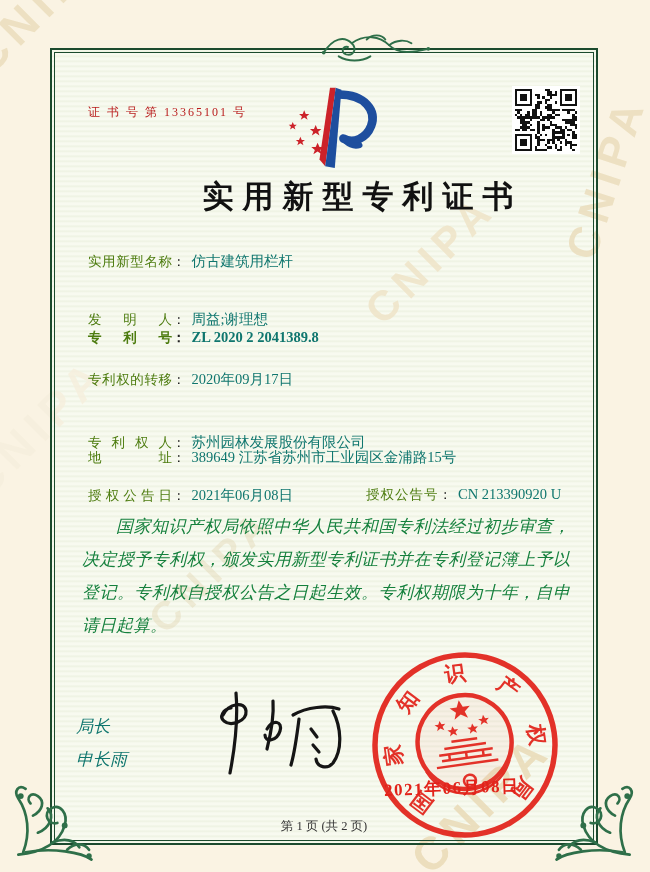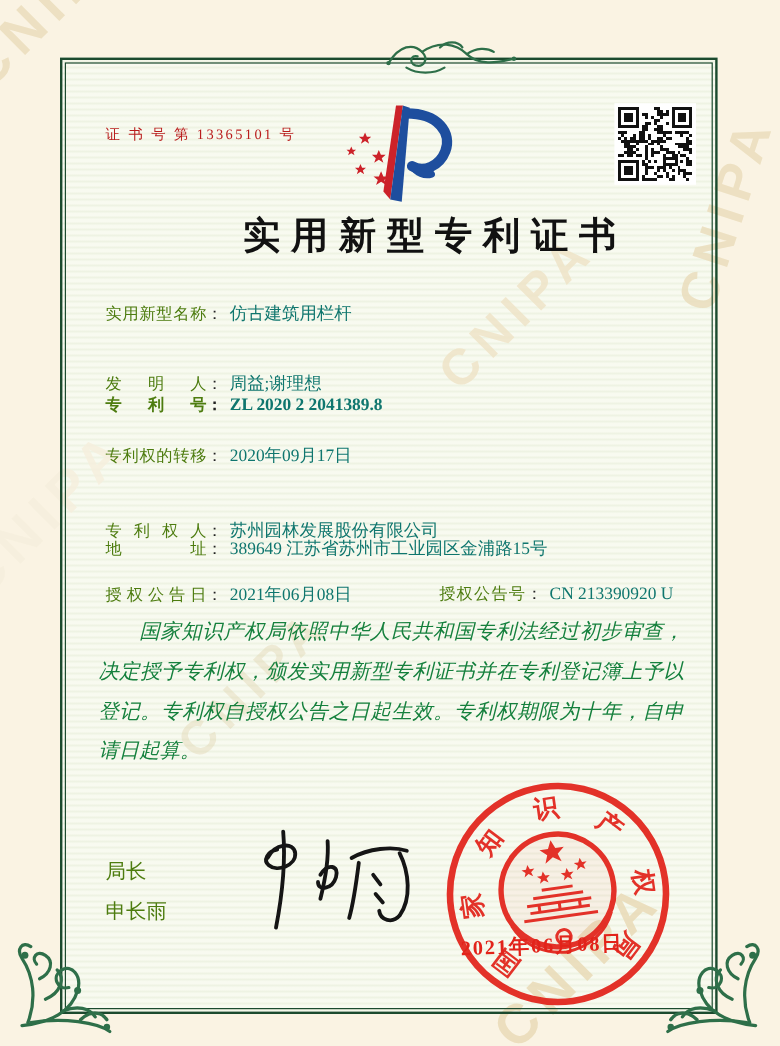--- a/index.html
+++ b/index.html
@@ -53,23 +53,23 @@
   .colon{font-size:13.5px;color:#222;}
   .val{font-size:14.5px;margin-left:6px;color:#0f766e;}
   .pair2{position:absolute;left:252px;top:0;white-space:nowrap;margin-left:26px;}
   .pair2 .lab{width:auto;text-align-last:auto;letter-spacing:1px;}
   .paras{
     position:absolute;left:82px;top:510px;width:488px;
     font-size:17px;line-height:1.95;font-style:italic;color:#15803d;text-align:justify;
   }
   .paras p{margin:0;text-indent:2em;}
   .signer{
-    position:absolute;left:88px;top:710px;
+    position:absolute;left:76px;top:710px;
     font-family:"Liberation Sans","DejaVu Sans",sans-serif;
-    font-size:17px;line-height:33px;color:#4d7c0f;
+    font-size:17px;line-height:33px;color:#0f766e;font-style:italic;
   }
   .signature{position:absolute;left:195px;top:688px;width:160px;height:92px;}
   .seal{position:absolute;left:368px;top:648px;width:195px;height:195px;opacity:.93;}
   .seal-date{
     position:absolute;left:384px;top:776px;width:170px;
     color:#e2231a;font-size:17px;font-weight:bold;letter-spacing:1.5px;
     transform:rotate(-2deg);white-space:nowrap;
   }
   .footer{position:absolute;left:50px;top:818px;width:548px;text-align:center;font-size:12.5px;color:#333;}
   svg{display:block;}
@@ -445,14 +445,15 @@
             <path d="M84,92 h26"></path>
             <path d="M80,104 v6 M97,104 v6 M114,104 v6"></path>
             <path d="M55,118 C62,134 76,144 97,146 C118,144 132,134 139,118"></path>
           </g>
           <circle cx="97" cy="133" r="6" fill="none" stroke="#e2231a" stroke-width="2.5"></circle>
         </g>
       </g>
     </svg>
     <div class="seal-date">2021年06月08日</div>
 
+    <div class="footer">第 1 页 (共 2 页)</div>
   </div>
 </div>
 
 </body></html>

